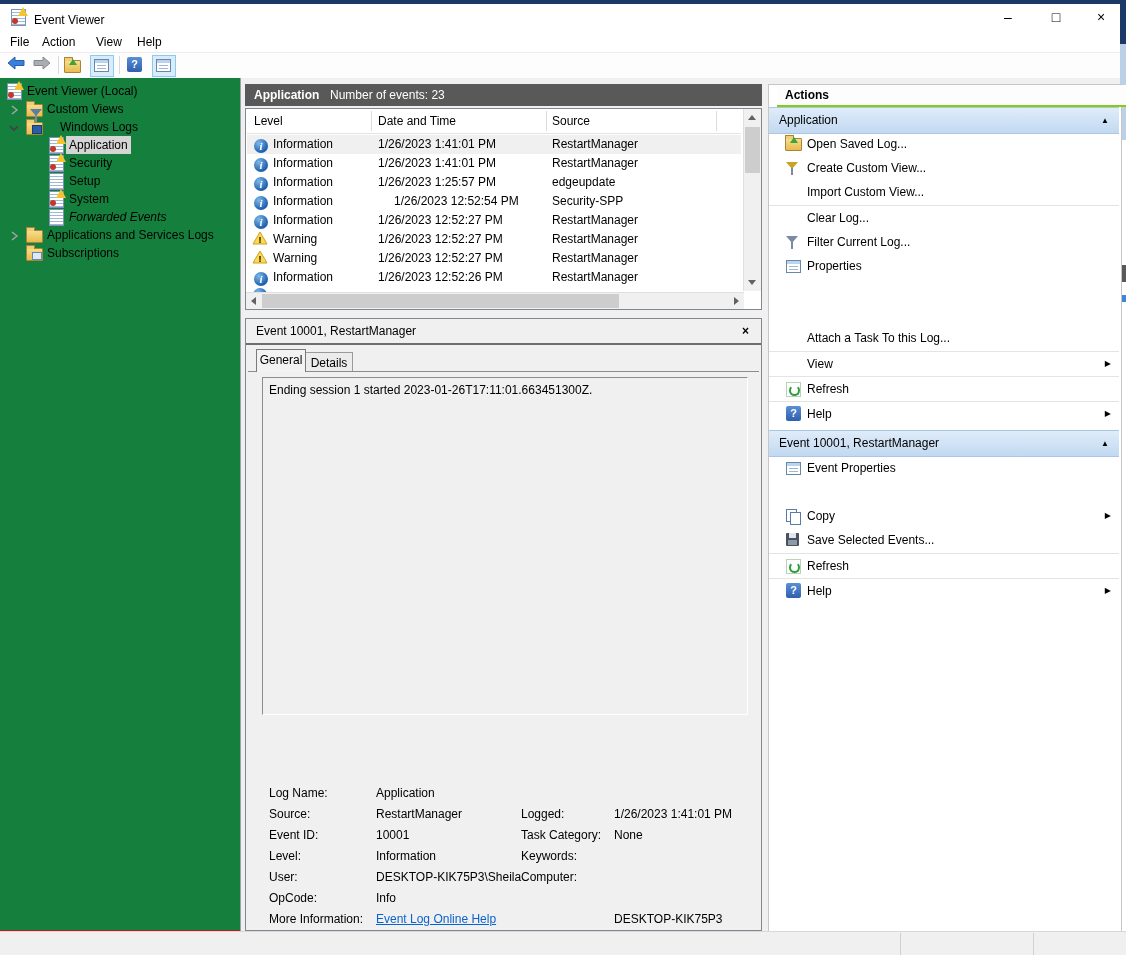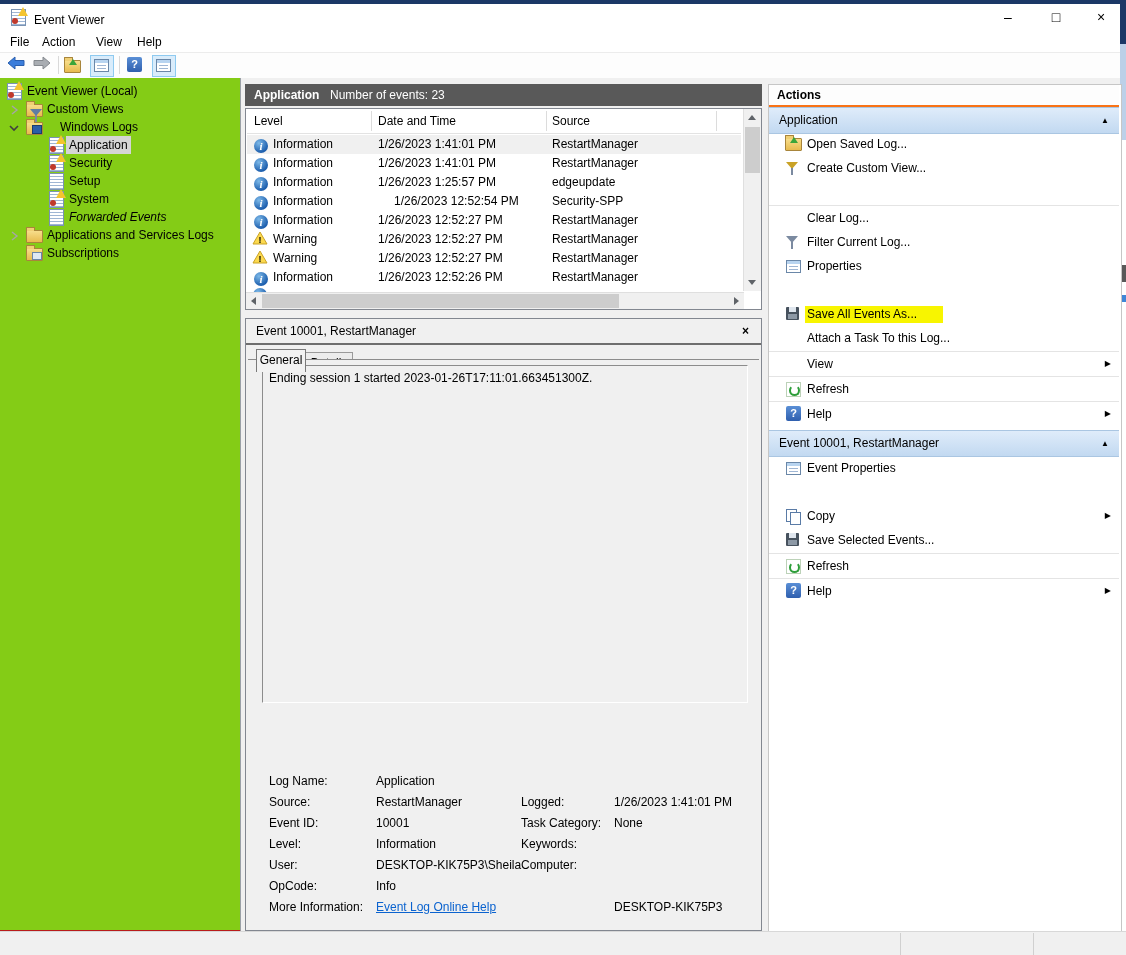--- a/index.html
+++ b/index.html
@@ -13,21 +13,21 @@
   .chrome-btn{top:4px;width:44px;height:26px;text-align:center;line-height:26px;font-size:14px;cursor:default;}
   .menubar{left:0;top:30px;width:1120px;height:22px;background:#fff;}
   .menu-item{top:3px;padding:2px 4px;display:inline-block;position:absolute;}
   .toolbar{left:0;top:52px;width:1120px;height:26px;background:#fdfdfd;border-top:1px solid #ececec;border-bottom:1px solid #d4d4d4;}
   .tb-sep{top:3px;width:1px;height:18px;background:#d9d9d9;}
   .tb-btn{top:2px;height:20px;}
   .tb-boxed{border:1px solid #8ecaf0;background:#d9ecfb;}
   
   .main-bg{left:0;top:78px;width:1120px;height:853px;background:#f0f0f0;}
   
-  .tree-panel{left:0;top:78px;width:240px;height:852px;background:#84cc16;border-right:1px solid #9aa0a6;border-bottom:6px solid #b91c1c;}
+  .tree-panel{left:0;top:78px;width:240px;height:852px;background:#15803d;border-right:1px solid #9aa0a6;border-bottom:6px solid #b91c1c;}
   .tree-item{position:absolute;left:0;width:238px;height:18px;line-height:18px;}
   .tree-label{position:absolute;top:0;padding:0 3px;white-space:nowrap;}
   .tree-sel{background:#d5d5d5;}
   .chev{position:absolute;top:3px;width:10px;height:12px;}
   .ticon{position:absolute;top:1px;width:16px;height:16px;}
   
   .ev-header{left:245px;top:84px;width:517px;height:22px;background:#595959;color:#fff;line-height:22px;}
   .ev-table{left:245px;top:108px;width:515px;height:200px;background:#fff;border:1px solid #828790;}
   .col-head{position:absolute;top:0;height:24px;line-height:24px;}
   .col-sep{position:absolute;top:2px;width:1px;height:20px;background:#dcdcdc;}
@@ -80,28 +80,28 @@
   .tri-up{border-left:4px solid transparent;border-right:4px solid transparent;border-bottom:5px solid #5f6368;}
   .tri-down{border-left:4px solid transparent;border-right:4px solid transparent;border-top:5px solid #5f6368;}
   .tri-left{border-top:4px solid transparent;border-bottom:4px solid transparent;border-right:5px solid #5f6368;}
   .tri-right{border-top:4px solid transparent;border-bottom:4px solid transparent;border-left:5px solid #5f6368;}
   
   .detail-panel{left:245px;top:318px;width:515px;height:611px;background:#f0f0f0;border:1px solid #828790;}
   .detail-header{position:absolute;left:0;top:0;width:515px;height:24px;line-height:24px;background:#f0f0f0;border-bottom:2px solid #6e6e6e;}
   .tab{position:absolute;line-height:21px;text-align:center;}
   .tab-active{border:1px solid #7a7a7a;border-bottom:none;background:#f2f2f2;z-index:2;}
   .tab-idle{border:1px solid #9a9a9a;background:#ececec;}
-  .tab-card{position:absolute;left:2px;top:40px;width:511px;height:557px;border-top:1px solid #8c8c8c;background:#f0f0f0;}
+  .tab-card{position:absolute;left:2px;top:52px;width:511px;height:557px;border-top:1px solid #8c8c8c;background:#f0f0f0;}
   .msg-box{position:absolute;left:14px;top:5px;width:484px;height:336px;background:#f0f0f0;
      border:1px solid;border-color:#8c8c8c #fff #fff #8c8c8c;}
   .fld{position:absolute;white-space:nowrap;}
   .link{color:#0b63cf;text-decoration:underline;}
   
   .actions-panel{left:768px;top:84px;width:352px;height:847px;background:#fff;border:1px solid #c6c6c6;}
-  .actions-title{position:absolute;left:0;top:0;width:350px;height:20px;line-height:20px;font-weight:bold;border-bottom:2px solid #f97316;background:#fdfdfd;}
+  .actions-title{position:absolute;left:8px;top:0;width:350px;height:20px;line-height:20px;font-weight:bold;border-bottom:2px solid #84cc16;background:#fdfdfd;}
   .sect-hdr{position:absolute;left:0;width:350px;height:25px;line-height:25px;
      background:linear-gradient(#dfecfa,#c2d9f1);border-top:1px solid #aac6e2;border-bottom:1px solid #aac6e2;}
   .collapse-arrow{position:absolute;right:10px;top:0;font-size:8px;}
   .act-item{position:absolute;left:0;width:350px;height:24px;line-height:24px;}
   .act-icon{position:absolute;left:16px;top:4px;width:16px;height:16px;}
   .act-label{position:absolute;left:38px;top:0;white-space:nowrap;}
   .act-sep{position:absolute;left:0;width:350px;height:1px;background:#e4e4e4;}
   .sub-arrow{position:absolute;right:8px;top:0;font-size:8px;}
   .hl-yellow{background:#f8f500;padding:1px 26px 1px 2px;margin-left:-2px;line-height:15px;display:inline-block;}
   
@@ -393,41 +393,38 @@
         <span class="ifolder iopenfolder" style="top:2px;"></span>
       </span>
     <span class="act-label">Open Saved Log...</span>
   </div>
   <div class="act-item" style="top:71px;">
     <span class="act-icon">
         <span class="ifunnel" style="border-top-color:#c9a227;"></span>
       </span>
     <span class="act-label">Create Custom View...</span>
   </div>
+  <div class="act-item" style="top:95px;">
+    <span class="act-label">Import Custom View...</span>
+  </div>
   <div class="act-sep" style="top:120px;"></div>
   <div class="act-item" style="top:121px;">
     <span class="act-label">Clear Log...</span>
   </div>
   <div class="act-item" style="top:145px;">
     <span class="act-icon">
         <span class="ifunnel"></span>
       </span>
     <span class="act-label">Filter Current Log...</span>
   </div>
   <div class="act-item" style="top:169px;">
     <span class="act-icon">
         <span class="iprops"></span>
       </span>
     <span class="act-label">Properties</span>
-  </div>
-  <div class="act-item" style="top:217px;">
-    <span class="act-icon">
-        <span class="isave"></span>
-      </span>
-    <span class="act-label"><span class="hl-yellow">Save All Events As...</span></span>
   </div>
   <div class="act-item" style="top:241px;">
     <span class="act-label">Attach a Task To this Log...</span>
   </div>
   <div class="act-sep" style="top:266px;"></div>
   <div class="act-item" style="top:267px;">
     <span class="act-label">View</span>
     <span class="sub-arrow">▶</span>
   </div>
   <div class="act-sep" style="top:291px;"></div>

